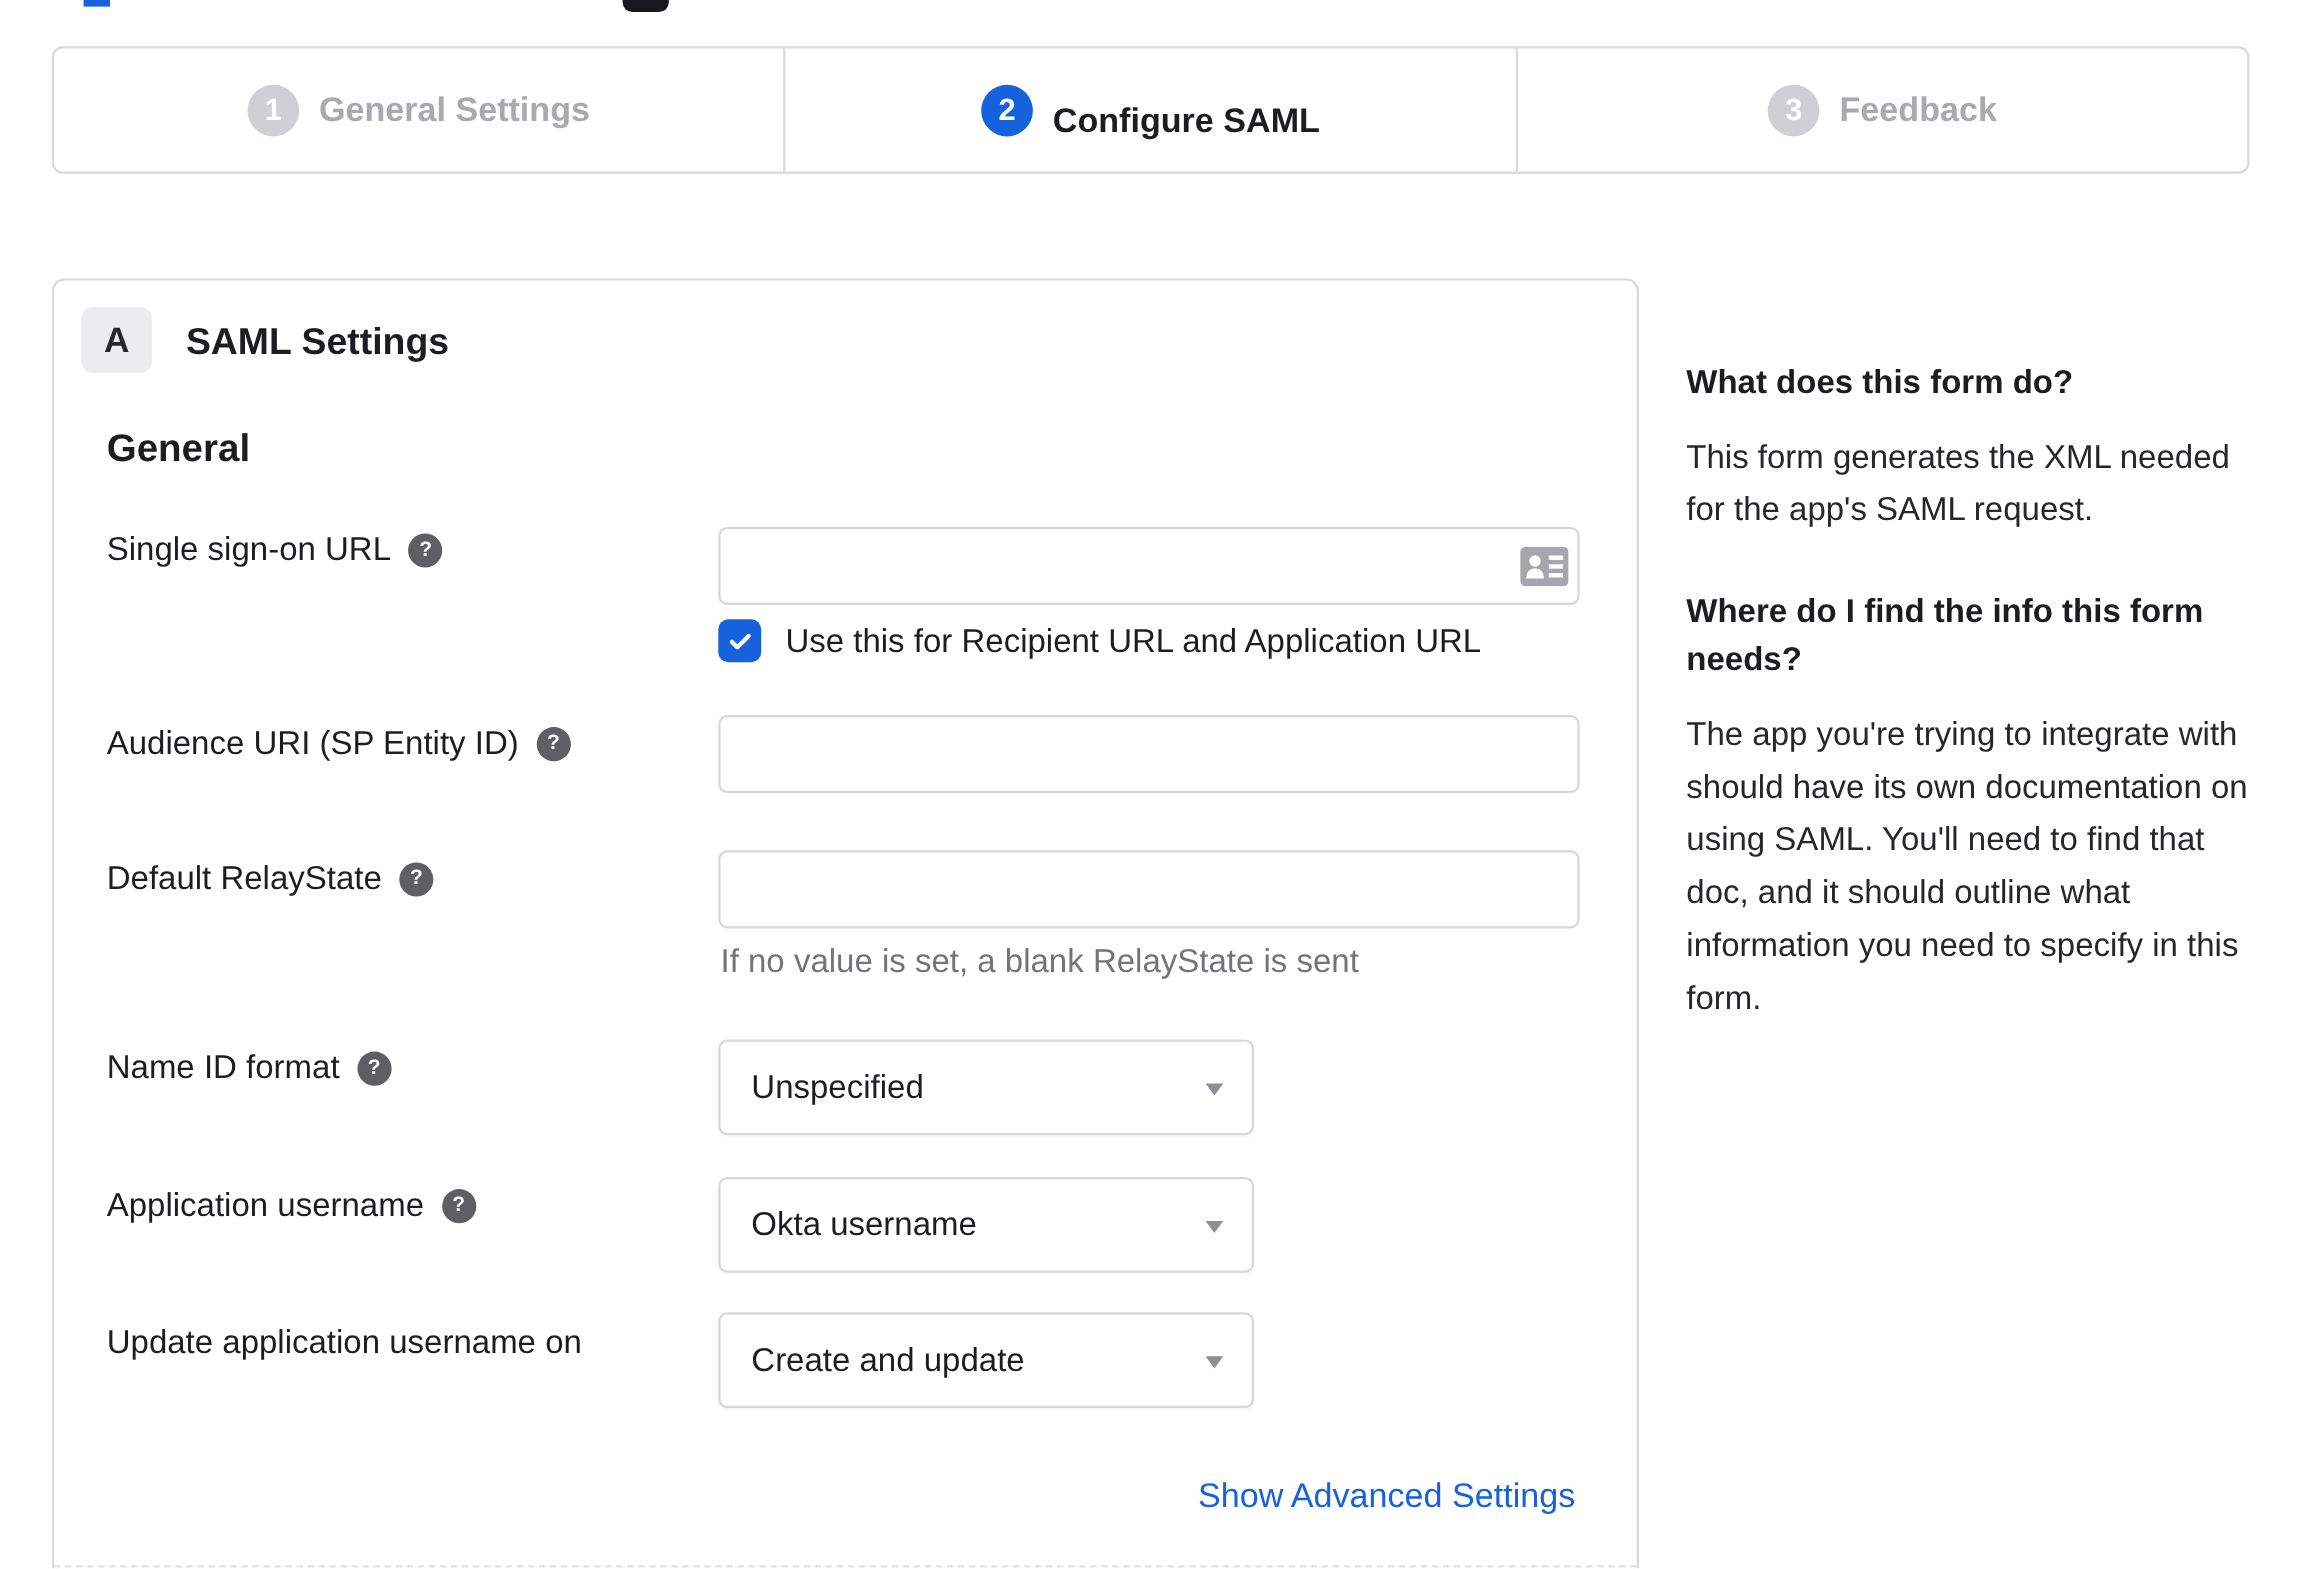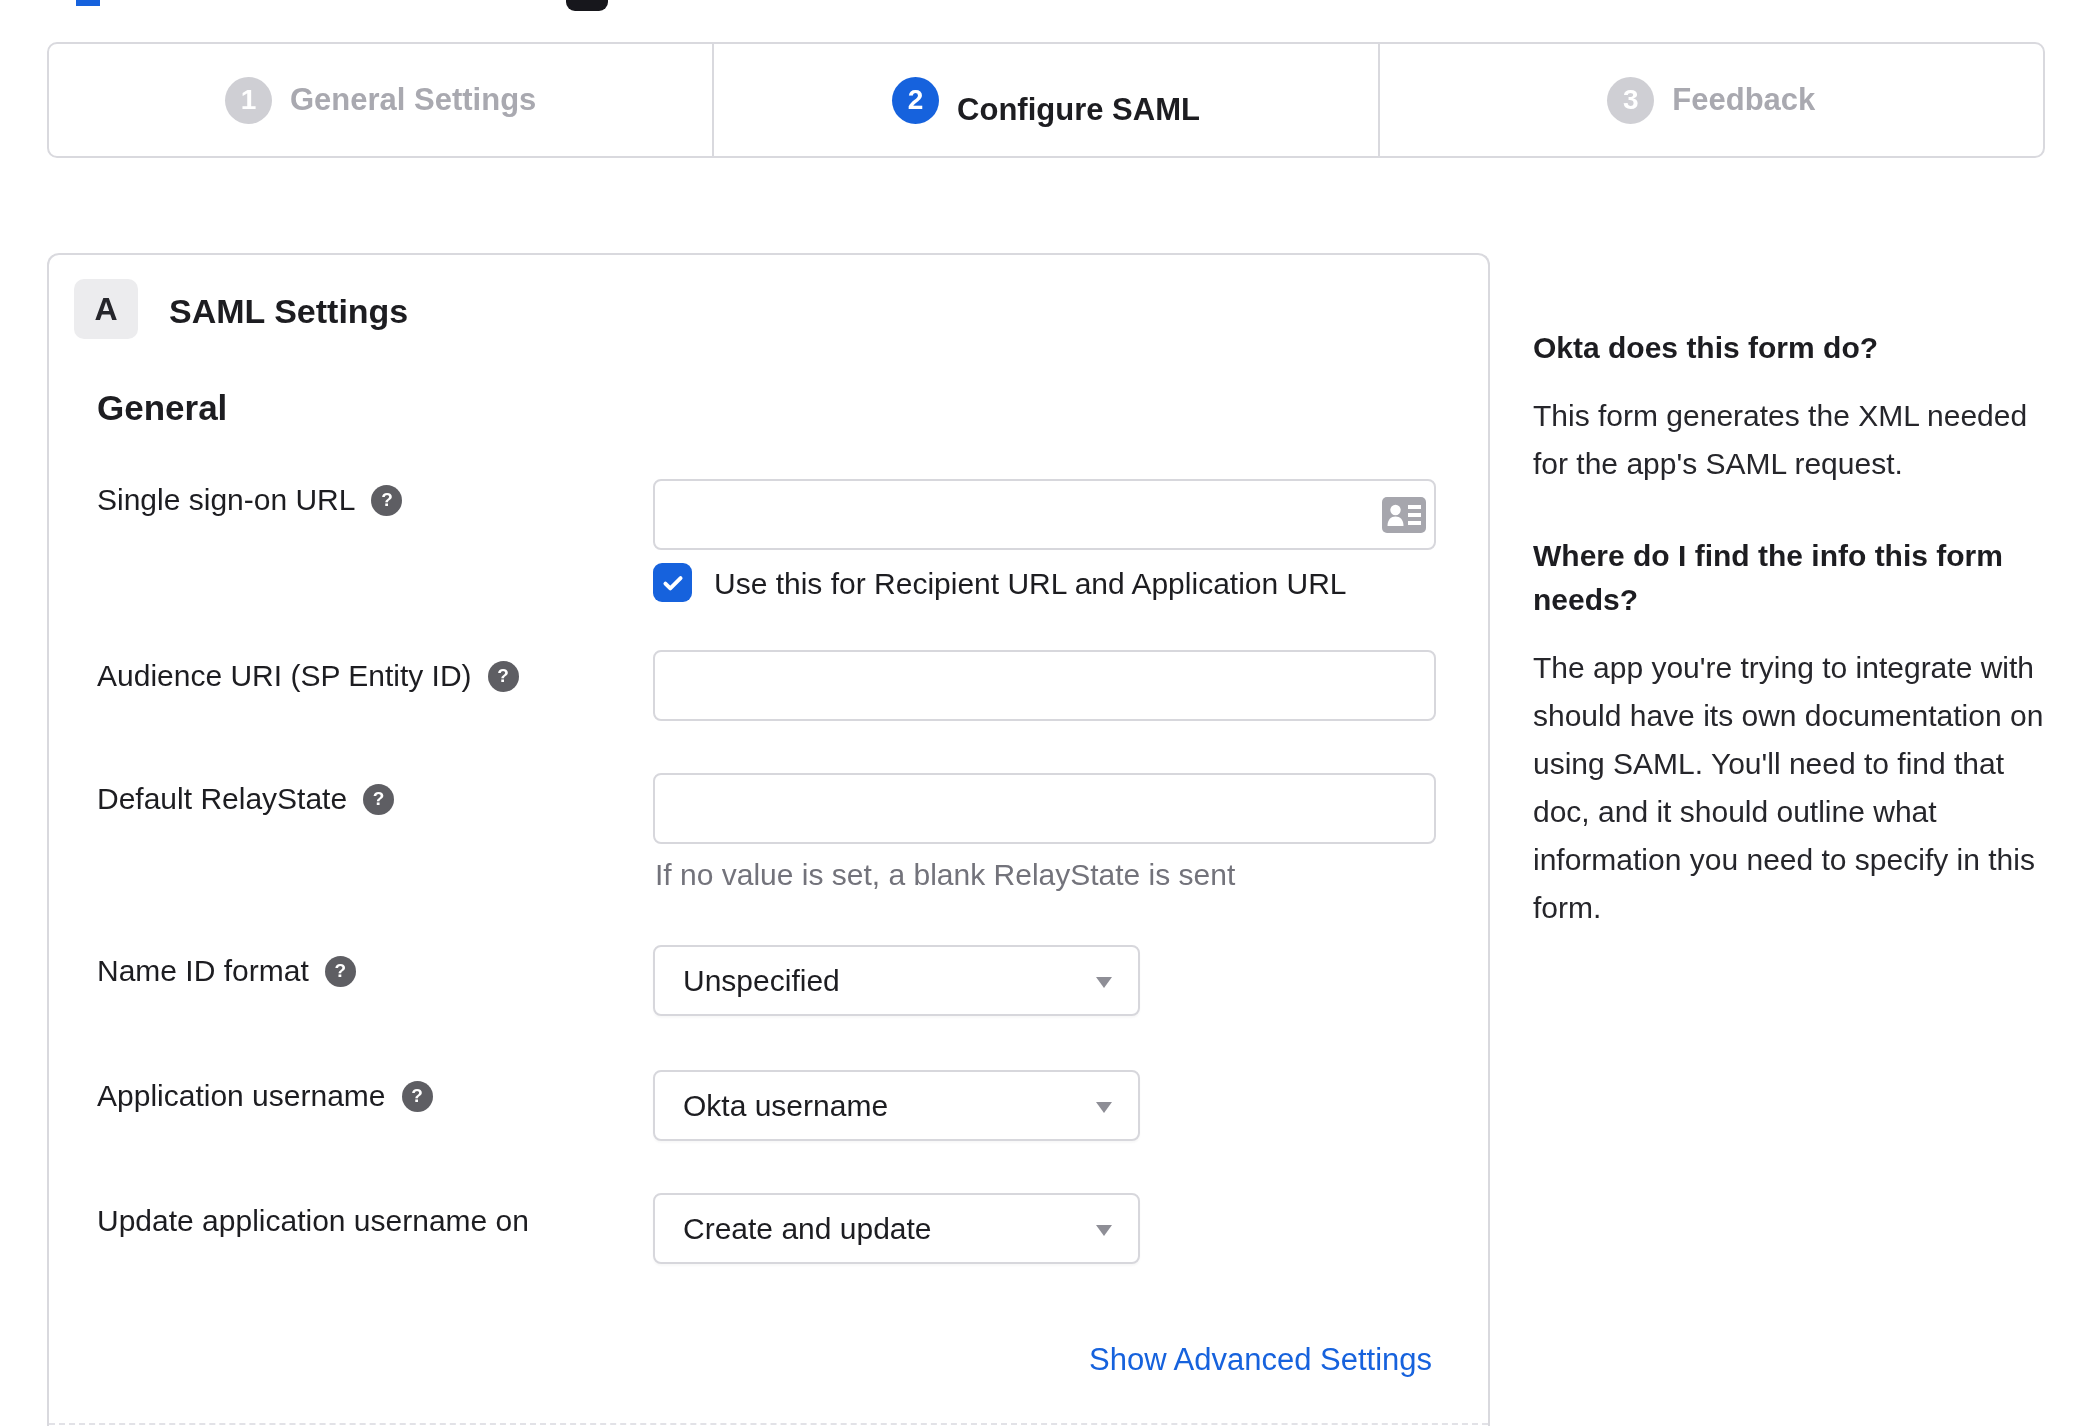--- a/index.html
+++ b/index.html
@@ -88,21 +88,21 @@
     background: #1662dd; border-radius: 9px;
     display: flex; align-items: center; justify-content: center;
     cursor: pointer;
   }
   .checkbox svg { width: 26px; height: 26px; }
   .checkbox-label { font-size: 30px; }
 
   .hint-text { font-size: 30px; color: #73737b; }
 
   .select-box {
-    position: absolute; width: 487px; height: 71px;
+    position: absolute; width: 487px; height: 87px;
     border: 2px solid #d7d7dc; border-radius: 8px;
     background: #fff;
     display: flex; align-items: center;
     padding: 0 28px;
     font-size: 30px; color: #1d1d21;
     cursor: pointer;
     box-shadow: 0 2px 2px rgba(0,0,0,0.03);
   }
   .select-caret {
     position: absolute; right: 26px; top: 50%; margin-top: -4px;
@@ -214,17 +214,17 @@
       <span class="select-caret"></span>
     </div>
 
     <a class="advanced-link" style="right:56px; top:1087px;" href="#">Show Advanced Settings</a>
 
     <div class="dashed-divider"></div>
   </div>
 </div>
 
 <div class="abs sidebar">
-  <h3>Okta does this form do?</h3>
+  <h3>What does this form do?</h3>
   <p>This form generates the XML needed for the app's SAML request.</p>
   <h3>Where do I find the info this form needs?</h3>
   <p>The app you're trying to integrate with should have its own documentation on using SAML. You'll need to find that doc, and it should outline what information you need to specify in this form.</p>
 </div>
 
 </body></html>

